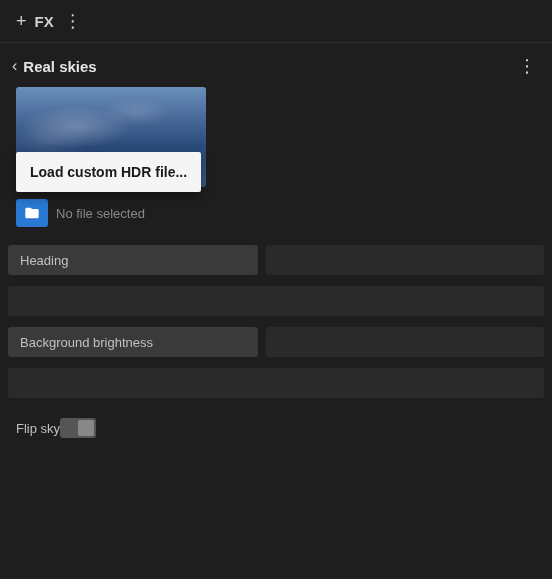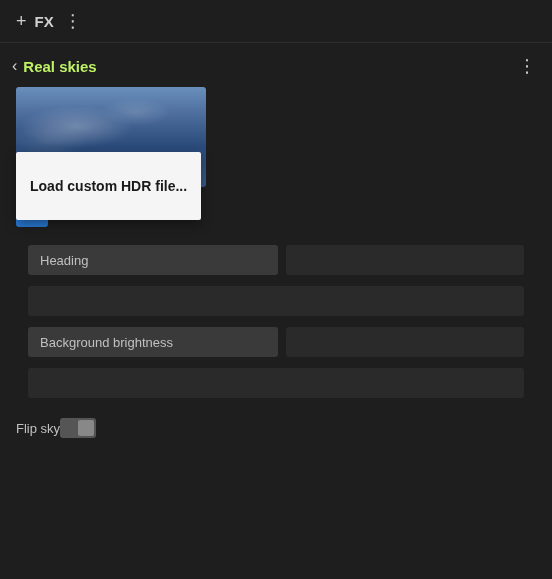--- a/index.html
+++ b/index.html
@@ -56,21 +56,21 @@
       display: flex;
       align-items: center;
       gap: 6px;
     }
     .back-arrow {
       color: #d0d0d0;
       font-size: 16px;
       cursor: pointer;
     }
     .panel-title {
-      color: #bef264;
+      color: #e5e5e5;
       font-size: 15px;
       font-weight: 700;
     }
     .panel-dots {
       color: #d0d0d0;
       font-size: 18px;
       cursor: pointer;
     }
     .sky-thumbnail {
       width: 190px;
@@ -89,21 +89,21 @@
         radial-gradient(ellipse 60px 25px at 30px 55px, rgba(255,255,255,0.1) 0%, transparent 70%);
     }
 
     
     .tooltip-popup {
       position: absolute;
       top: 65px;
       left: 0px;
       background: #f5f5f5;
       color: #1a1a1a;
-      padding: 26px 14px;
+      padding: 12px 14px;
       font-size: 14px;
       font-weight: 600;
       white-space: nowrap;
       border-radius: 2px;
       z-index: 10;
       box-shadow: 0 4px 12px rgba(0,0,0,0.4);
     }
 
     
     .file-section {
@@ -137,21 +137,21 @@
     
     .property-list {
       margin: 14px 0 0 0;
       display: flex;
       flex-direction: column;
       gap: 3px;
     }
     .property-row {
       display: flex;
       align-items: center;
-      padding: 0 28px;
+      padding: 0 8px;
       height: 38px;
       gap: 8px;
       justify-content: flex-end;
     }
     .property-label-box {
       background: #3a3a3a;
       border-radius: 3px;
       padding: 0 12px;
       height: 30px;
       display: flex;
@@ -228,20 +228,21 @@
       <span>Load custom HDR file...</span>
     </div>
   </div>
 
   <div class="file-section">
     <button class="file-icon-btn">
       <svg viewBox="0 0 24 24">
         <path d="M10 4H4c-1.1 0-2 .9-2 2v12c0 1.1.9 2 2 2h16c1.1 0 2-.9 2-2V8c0-1.1-.9-2-2-2h-8l-2-2z"></path>
       </svg>
     </button>
+    <span class="file-label">No file selected</span>
   </div>
 
   <div class="property-list">
     <div class="property-row">
       <div class="property-label-box">
         <span class="property-label-text">Heading</span>
       </div>
       <div class="property-value-box"></div>
     </div>
     <div class="property-row">

